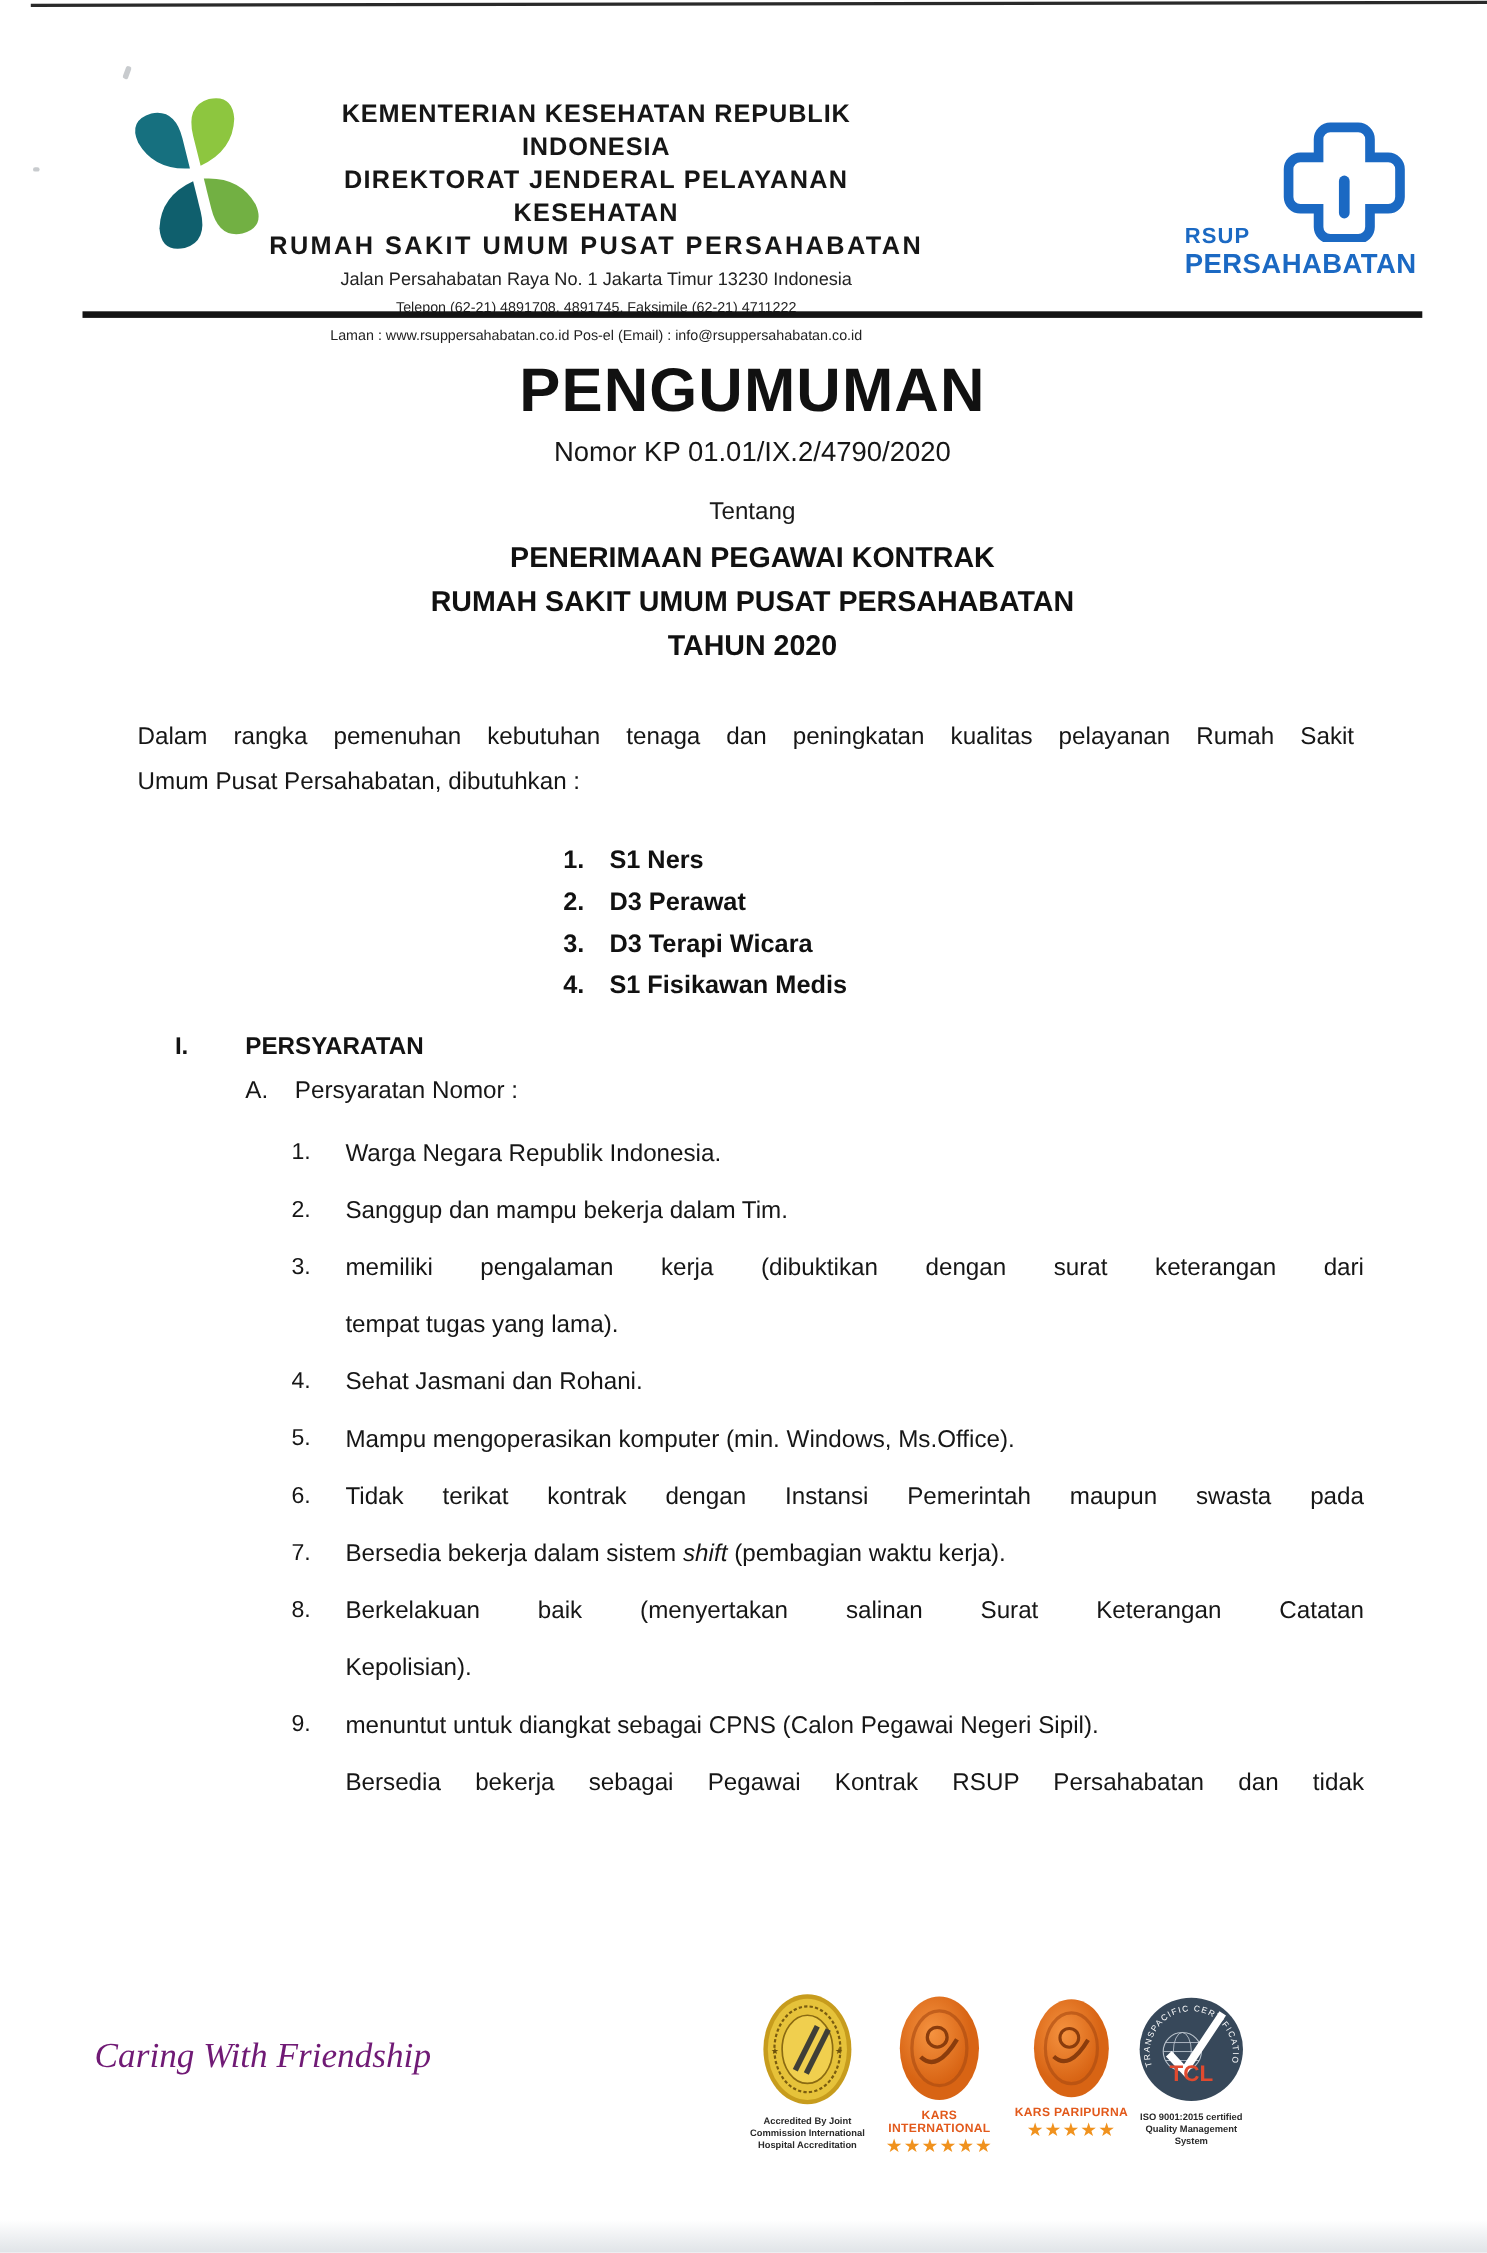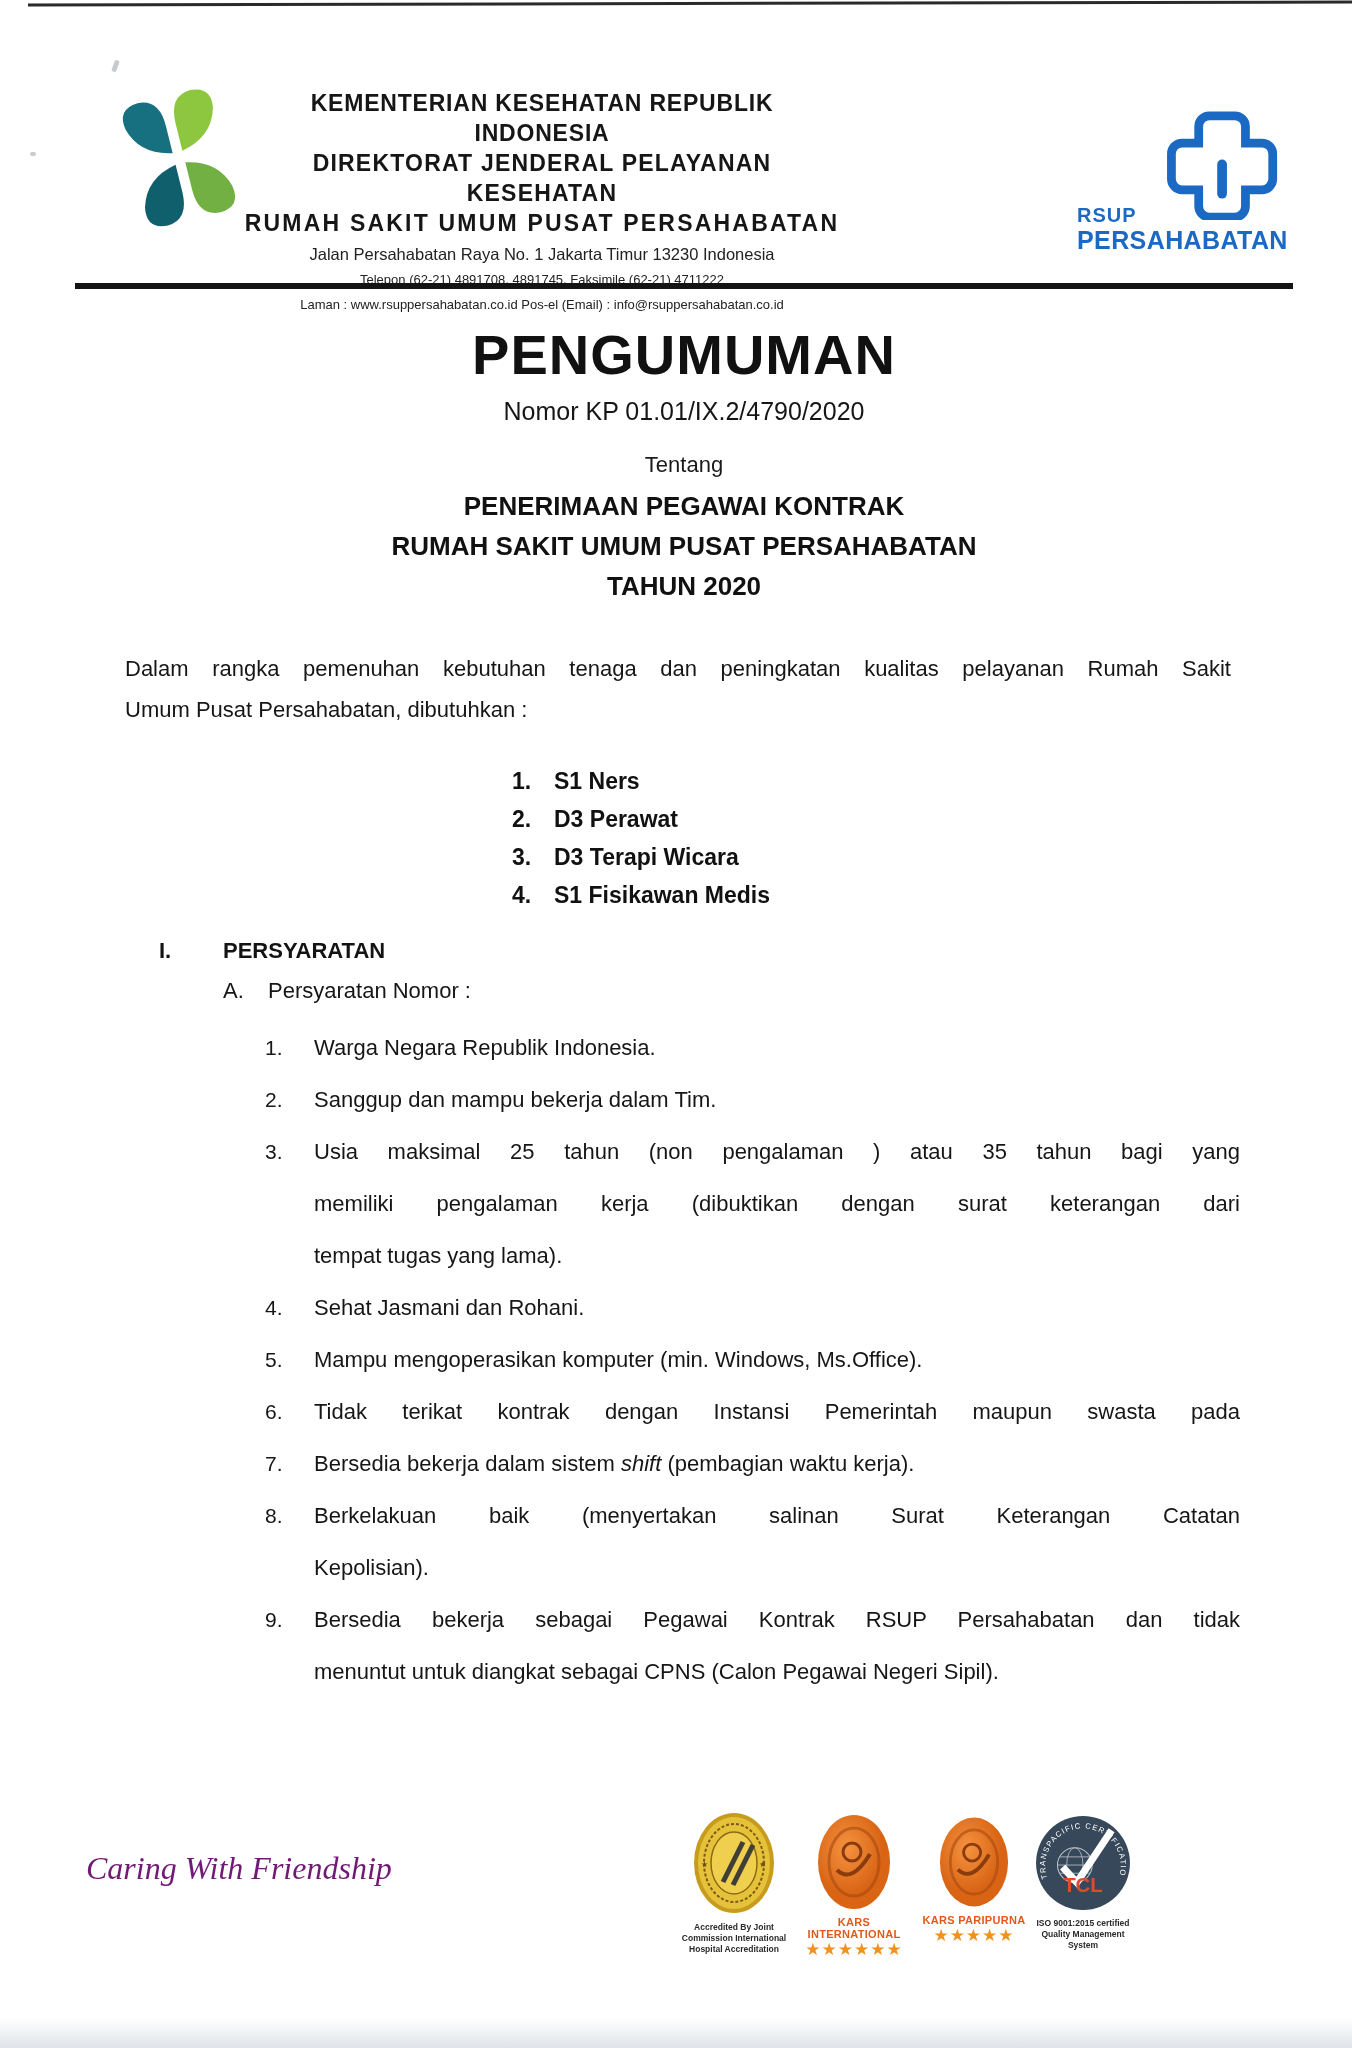--- a/index.html
+++ b/index.html
@@ -162,21 +162,20 @@
     <div class="req-row">
       <div class="req-num">2.</div>
       <div class="req-text">
           <div class="req-line">Sanggup dan mampu bekerja dalam Tim.</div>
         </div>
     </div>
 
     <div class="req-row">
       <div class="req-num">3.</div>
       <div class="req-text">
-        <div class="req-line stretch">Usia maksimal 25 tahun (non pengalaman ) atau 35 tahun bagi yang</div>
         <div class="req-line stretch">memiliki pengalaman kerja (dibuktikan dengan surat keterangan dari</div>
         <div class="req-line">tempat tugas yang lama).</div>
       </div>
     </div>
 
     <div class="req-row">
       <div class="req-num">4.</div>
       <div class="req-text">
           <div class="req-line">Sehat Jasmani dan Rohani.</div>
         </div>
@@ -207,22 +206,22 @@
       <div class="req-num">8.</div>
       <div class="req-text">
         <div class="req-line stretch">Berkelakuan baik (menyertakan salinan Surat Keterangan Catatan</div>
         <div class="req-line">Kepolisian).</div>
       </div>
     </div>
 
     <div class="req-row">
       <div class="req-num">9.</div>
       <div class="req-text">
+        <div class="req-line">menuntut untuk diangkat sebagai CPNS (Calon Pegawai Negeri Sipil).</div>
         <div class="req-line stretch">Bersedia bekerja sebagai Pegawai Kontrak RSUP Persahabatan dan tidak</div>
-        <div class="req-line">menuntut untuk diangkat sebagai CPNS (Calon Pegawai Negeri Sipil).</div>
       </div>
     </div>
 
   </div>
 
   <div class="motto">Caring With Friendship</div>
 
   <div class="badge" id="badge-jci">
     <svg width="82" height="104" viewBox="0 0 82 104">
       <ellipse cx="41" cy="51" rx="40" ry="50" fill="#c79c1d"></ellipse>

